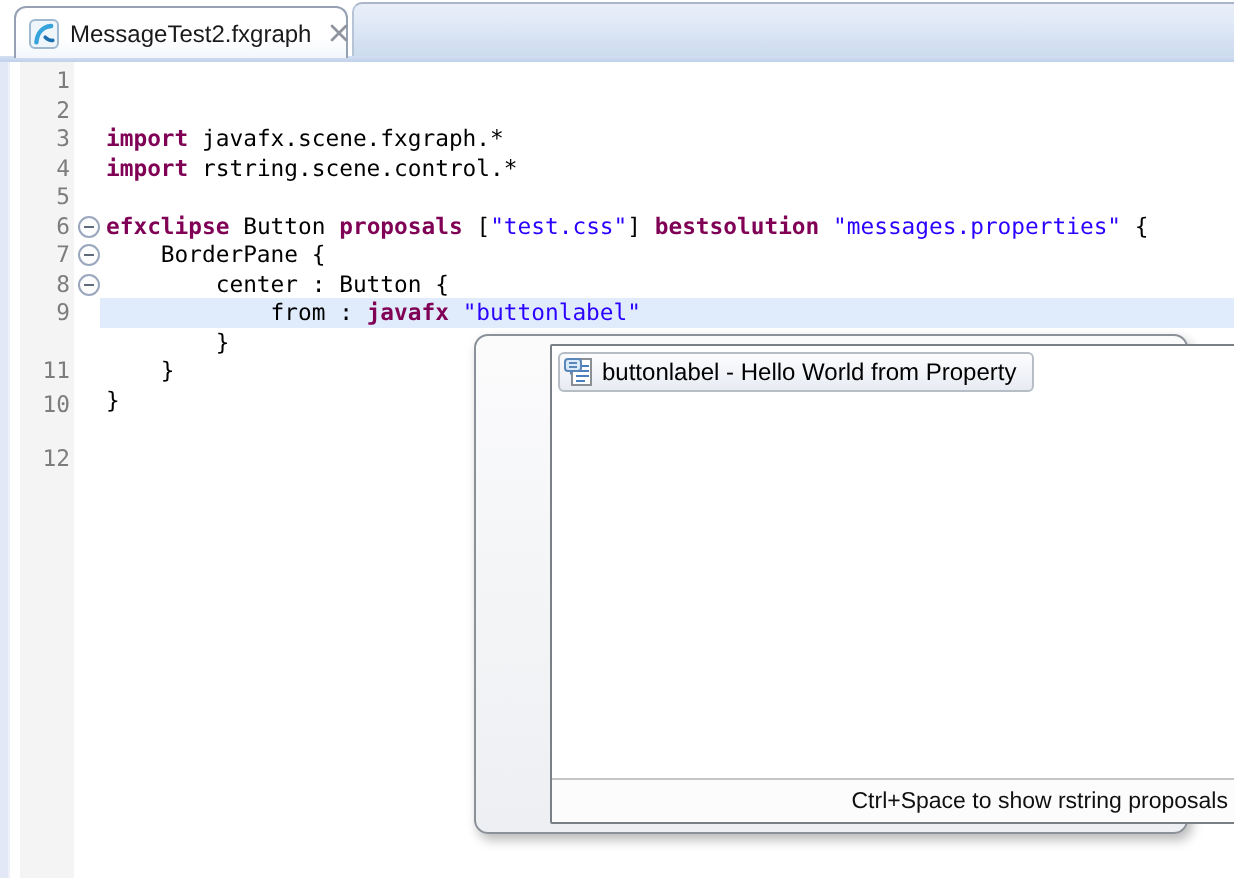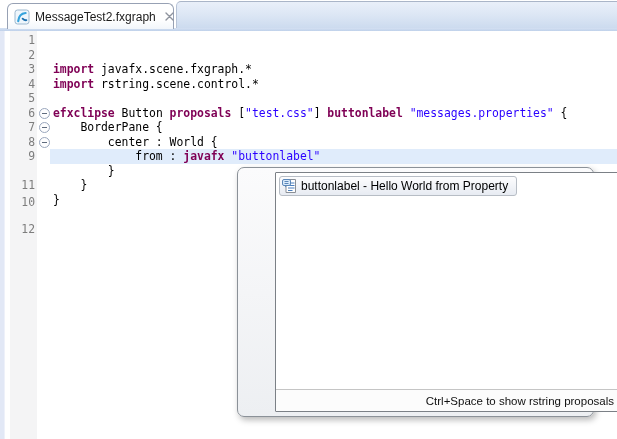--- a/index.html
+++ b/index.html
@@ -113,27 +113,27 @@
       <div class="line-number" style="top: 16.5px;">2</div>
       <div class="code-line" style="top: 16.5px;"></div>
       <div class="line-number" style="top: 31px;">3</div>
       <div class="code-line" style="top: 31px;"><span class="k">import</span><span class="p"> javafx.scene.fxgraph.*</span></div>
       <div class="line-number" style="top: 45.5px;">4</div>
       <div class="code-line" style="top: 45.5px;"><span class="k">import</span><span class="p"> rstring.scene.control.*</span></div>
       <div class="line-number" style="top: 60px;">5</div>
       <div class="code-line" style="top: 60px;"></div>
       <div class="line-number" style="top: 74.5px;">6</div>
       <div class="fold-marker" style="top: 76.5px;"></div>
-      <div class="code-line" style="top: 74.5px;"><span class="k">efxclipse</span><span class="p"> Button </span><span class="k">proposals</span><span class="p"> [</span><span class="s">"test.css"</span><span class="p">] </span><span class="k">buttonlabel</span><span class="p"> </span><span class="s">"messages.properties"</span><span class="p"> {</span></div>
+      <div class="code-line" style="top: 74.5px;"><span class="k">efxclipse</span><span class="p"> Button </span><span class="k">proposals</span><span class="p"> [</span><span class="s">"test.css"</span><span class="p">] </span><span class="k">bestsolution</span><span class="p"> </span><span class="s">"messages.properties"</span><span class="p"> {</span></div>
       <div class="line-number" style="top: 89px;">7</div>
       <div class="fold-marker" style="top: 91px;"></div>
       <div class="code-line" style="top: 89px;"><span class="p">    BorderPane {</span></div>
       <div class="line-number" style="top: 103.5px;">8</div>
       <div class="fold-marker" style="top: 105.5px;"></div>
-      <div class="code-line" style="top: 103.5px;"><span class="p">        center : World {</span></div>
+      <div class="code-line" style="top: 103.5px;"><span class="p">        center : Button {</span></div>
       <div class="current-line" style="top: 118px;"></div>
       <div class="line-number" style="top: 118px;">9</div>
       <div class="code-line" style="top: 118px;"><span class="p">            from : </span><span class="k">javafx</span><span class="p"> </span><span class="s">"buttonlabel"</span></div>
       <div class="line-number" style="top: 132.5px; margin-top: 31px;">10</div>
       <div class="code-line" style="top: 132.5px;"><span class="p">        }</span></div>
       <div class="line-number" style="top: 147px; text-align: right;">11</div>
       <div class="code-line" style="top: 147px;"><span class="p">    }</span></div>
       <div class="line-number" style="top: 161.5px; margin-top: 29px;">12</div>
       <div class="code-line" style="top: 161.5px;"><span class="p">}</span></div>
     </div>

